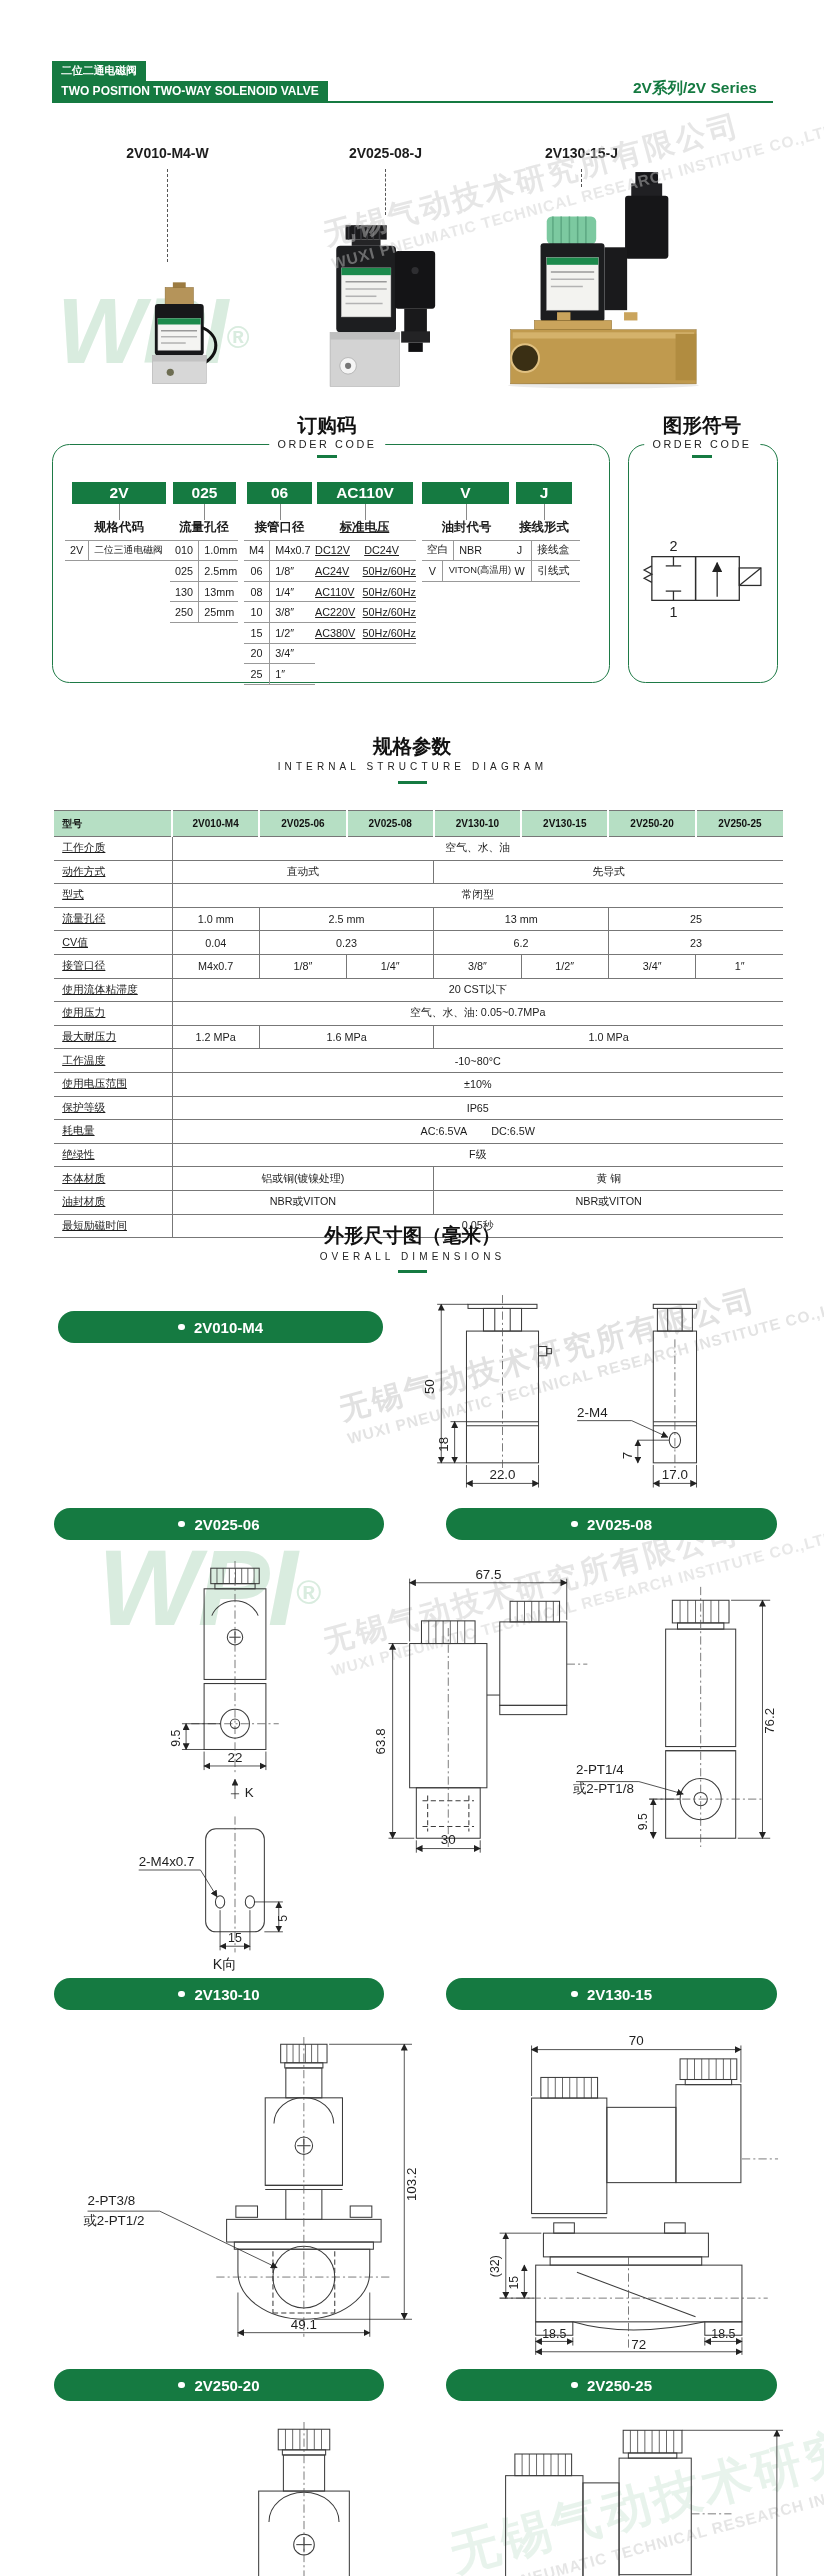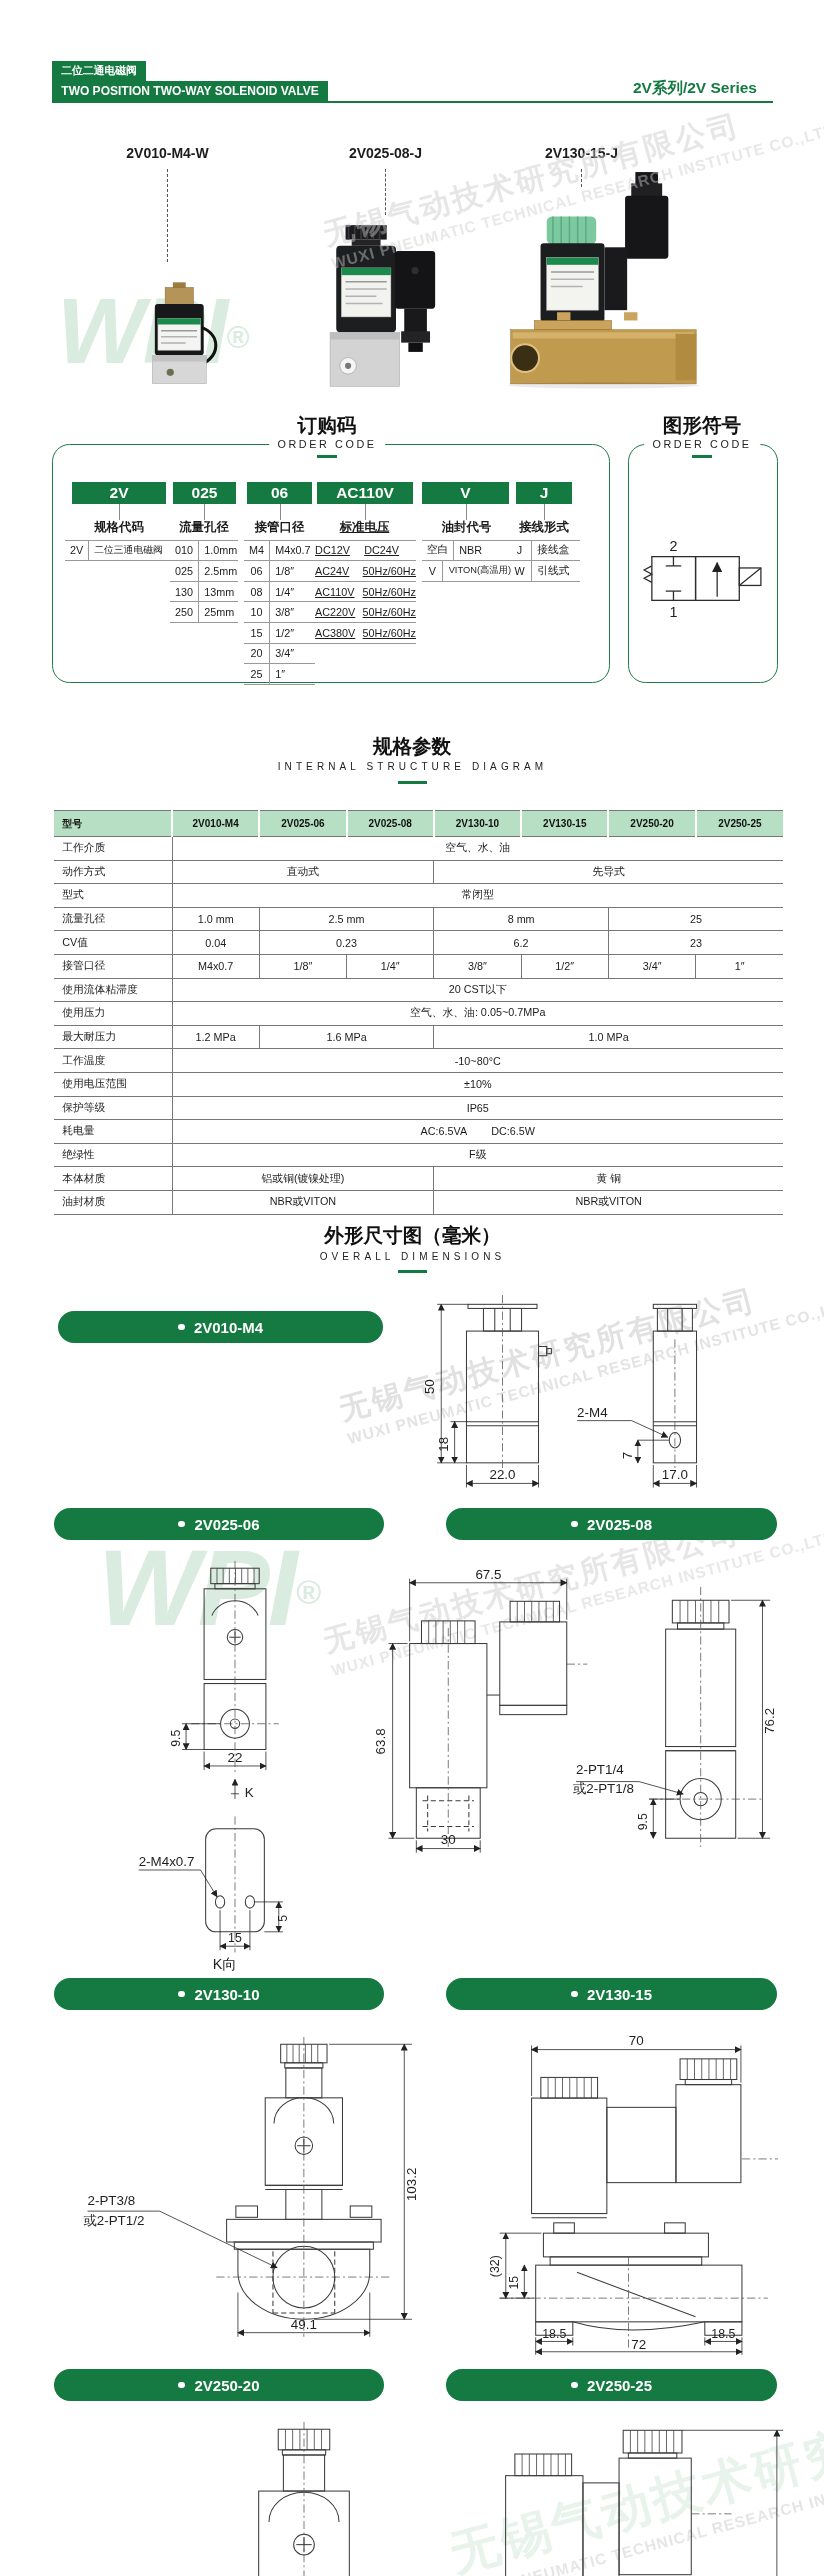--- a/index.html
+++ b/index.html
@@ -32,21 +32,21 @@
   .oc-row{height:19.6px;border-bottom:0.8px solid #999;display:flex;align-items:stretch;font-size:10.8px;}
   .oc-code{display:flex;align-items:center;justify-content:center;border-right:0.8px solid #999;}
   .oc-val{display:flex;align-items:center;padding-left:5.2px;white-space:nowrap;}
   .nodiv .oc-code{border-right:none;justify-content:flex-start;padding-left:2.1px;}
 
   
   table.spec{border-collapse:collapse;table-layout:fixed;width:729px;font-size:10.8px;}
   table.spec th{background:var(--hdr-green);font-weight:600;font-size:10px;height:23px;border-top:0.8px solid #777;border-bottom:0.8px solid #777;border-left:2.1px solid #fff;text-align:center;color:#111;}
   table.spec th:first-child{border-left:none;text-align:left;padding-left:8.2px;}
   table.spec td{border-bottom:0.8px solid #777;border-left:0.8px solid #777;height:20.6px;text-align:center;color:#1c1c1c;}
-  table.spec td:first-child{border-left:none;text-align:left;padding-left:8.2px;}
+  table.spec td:first-child{border-left:none;text-align:left;padding-left:8.2px;text-decoration:underline;}
 
   
   .pill{background:var(--green);border-radius:16px;height:32px;color:#fff;font-weight:bold;font-size:15px;display:flex;align-items:center;justify-content:center;gap:9.3px;}
   .pill .dot{width:6.7px;height:6.7px;border-radius:50%;background:#fff;}
 
   
   .wm{z-index:0;pointer-events:none;}
   .wm-co{transform:rotate(-15deg);transform-origin:left top;white-space:nowrap;font-weight:bold;}
   .wm-cn{font-size:30px;letter-spacing:3.1px;color:#c9c9c9;}
   .wm-en{font-size:15.5px;letter-spacing:1px;color:#cdcdcd;}
@@ -349,21 +349,21 @@
           <td colspan="4">先导式</td>
         </tr>
     <tr>
           <td>型式</td>
           <td colspan="7">常闭型</td>
         </tr>
     <tr>
           <td>流量孔径</td>
           <td>1.0 mm</td>
           <td colspan="2">2.5 mm</td>
-          <td colspan="2">8 mm</td>
+          <td colspan="2">13 mm</td>
           <td colspan="2">25</td>
         </tr>
     <tr>
           <td>CV值</td>
           <td>0.04</td>
           <td colspan="2">0.23</td>
           <td colspan="2">6.2</td>
           <td colspan="2">23</td>
         </tr>
     <tr>
@@ -412,20 +412,24 @@
         </tr>
     <tr>
           <td>本体材质</td>
           <td colspan="3">铝或铜(镀镍处理)</td>
           <td colspan="4">黄 铜</td>
         </tr>
     <tr>
           <td>油封材质</td>
           <td colspan="3">NBR或VITON</td>
           <td colspan="4">NBR或VITON</td>
+        </tr>
+    <tr>
+          <td>最短励磁时间</td>
+          <td colspan="7">0.05秒</td>
         </tr>
   </tbody>
     </table>
 
   <div class="abs sec-cn z1" style="left:258px;top:1222px;width:309px;">外形尺寸图（毫米）</div>
   <div class="abs sec-en z1" style="left:258px;top:1251px;width:309px;">OVERALL DIMENSIONS</div>
   <div class="abs gdash z1" style="left:398px;top:1270px;"></div>
 
   <div class="abs pill z1" style="left:58px;top:1311px;width:325px;">
       <span class="dot"></span>

